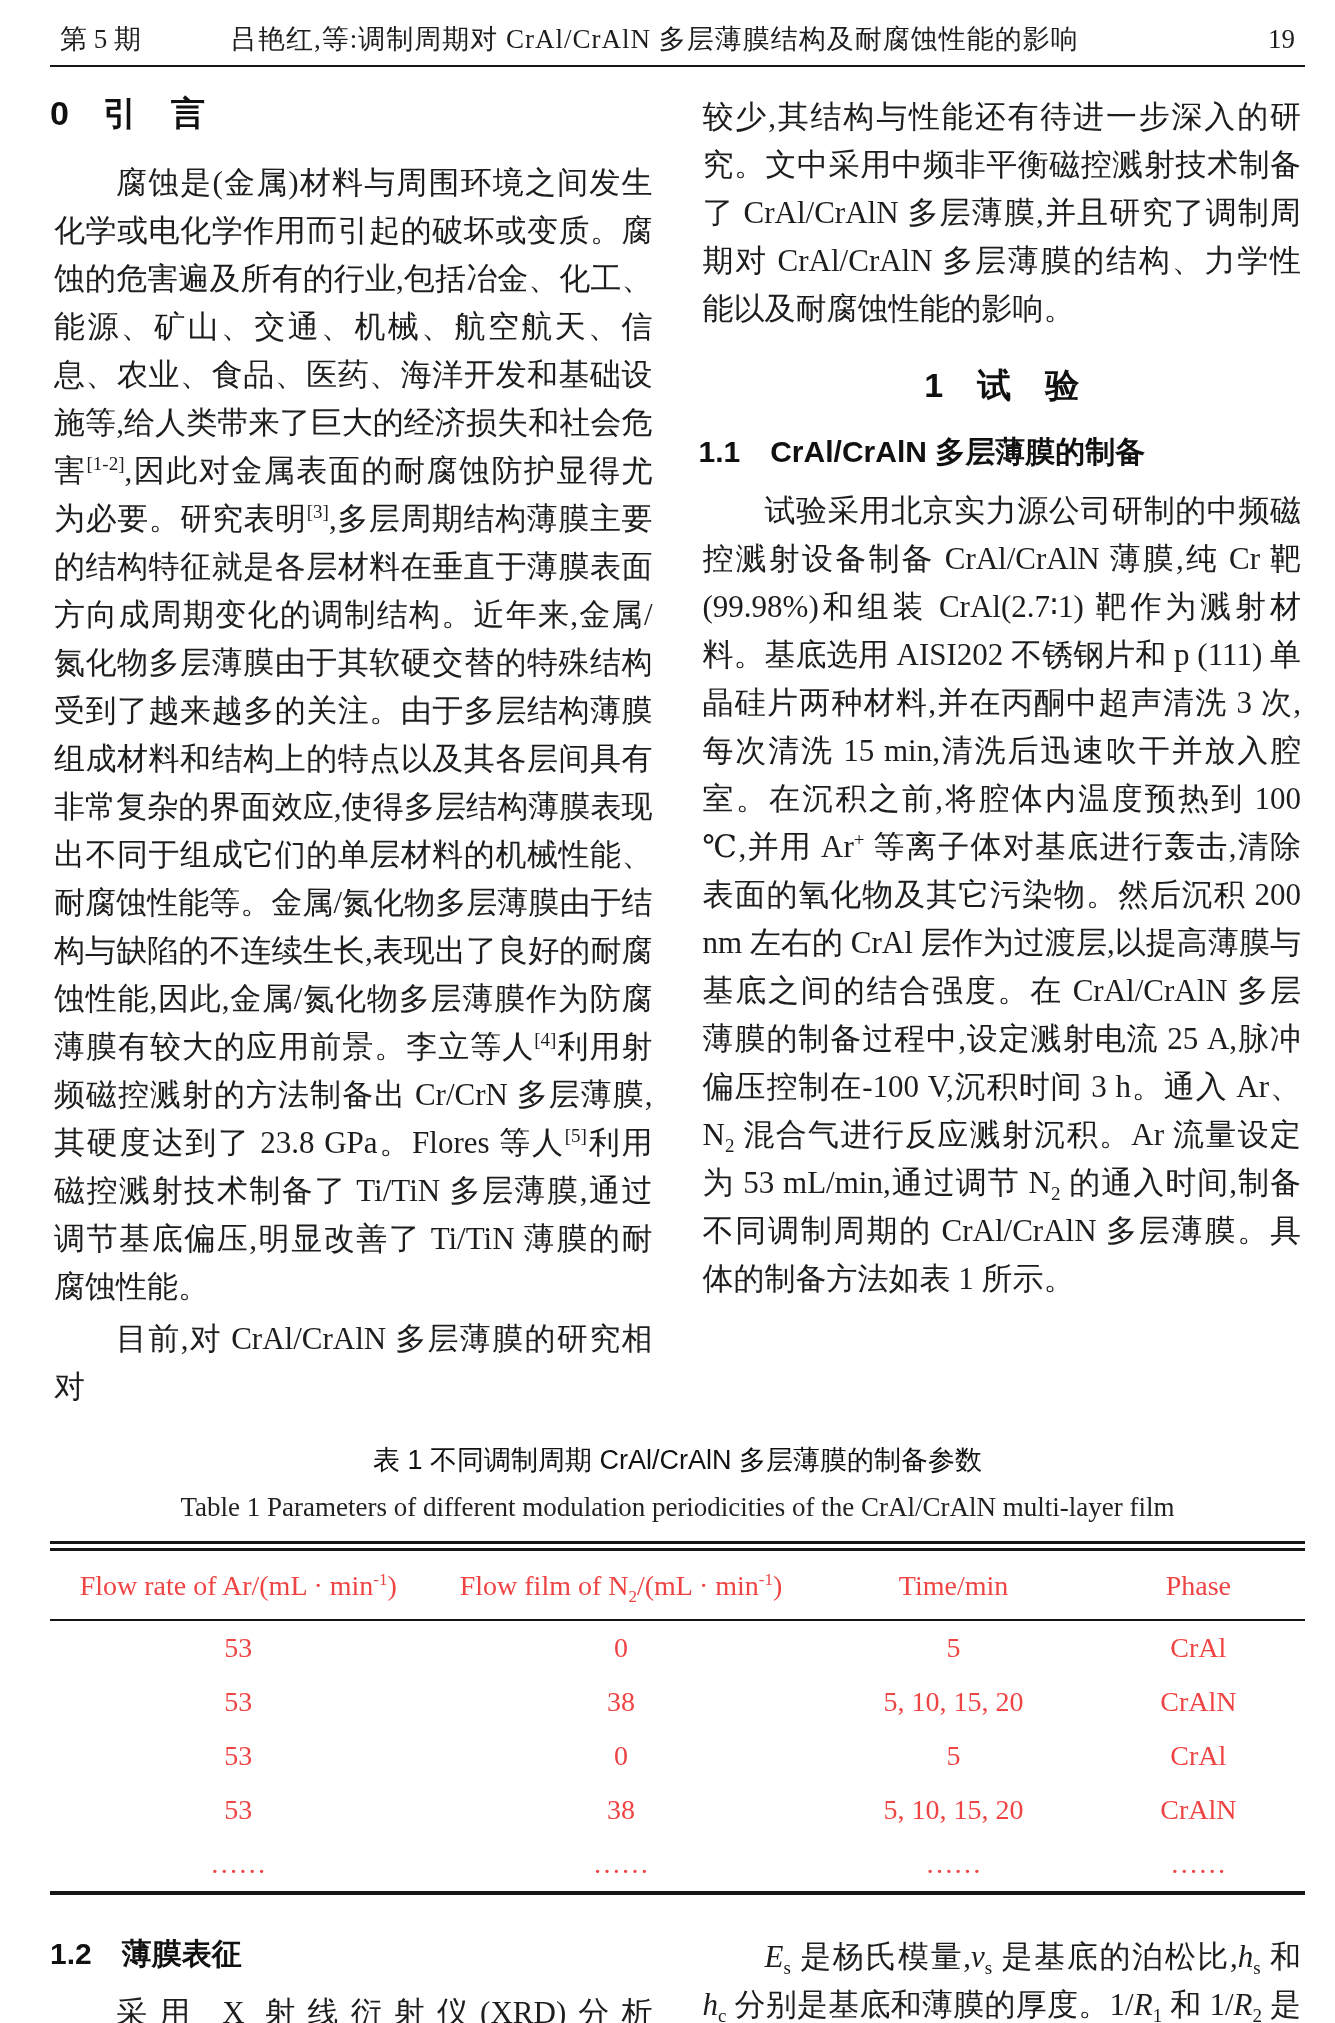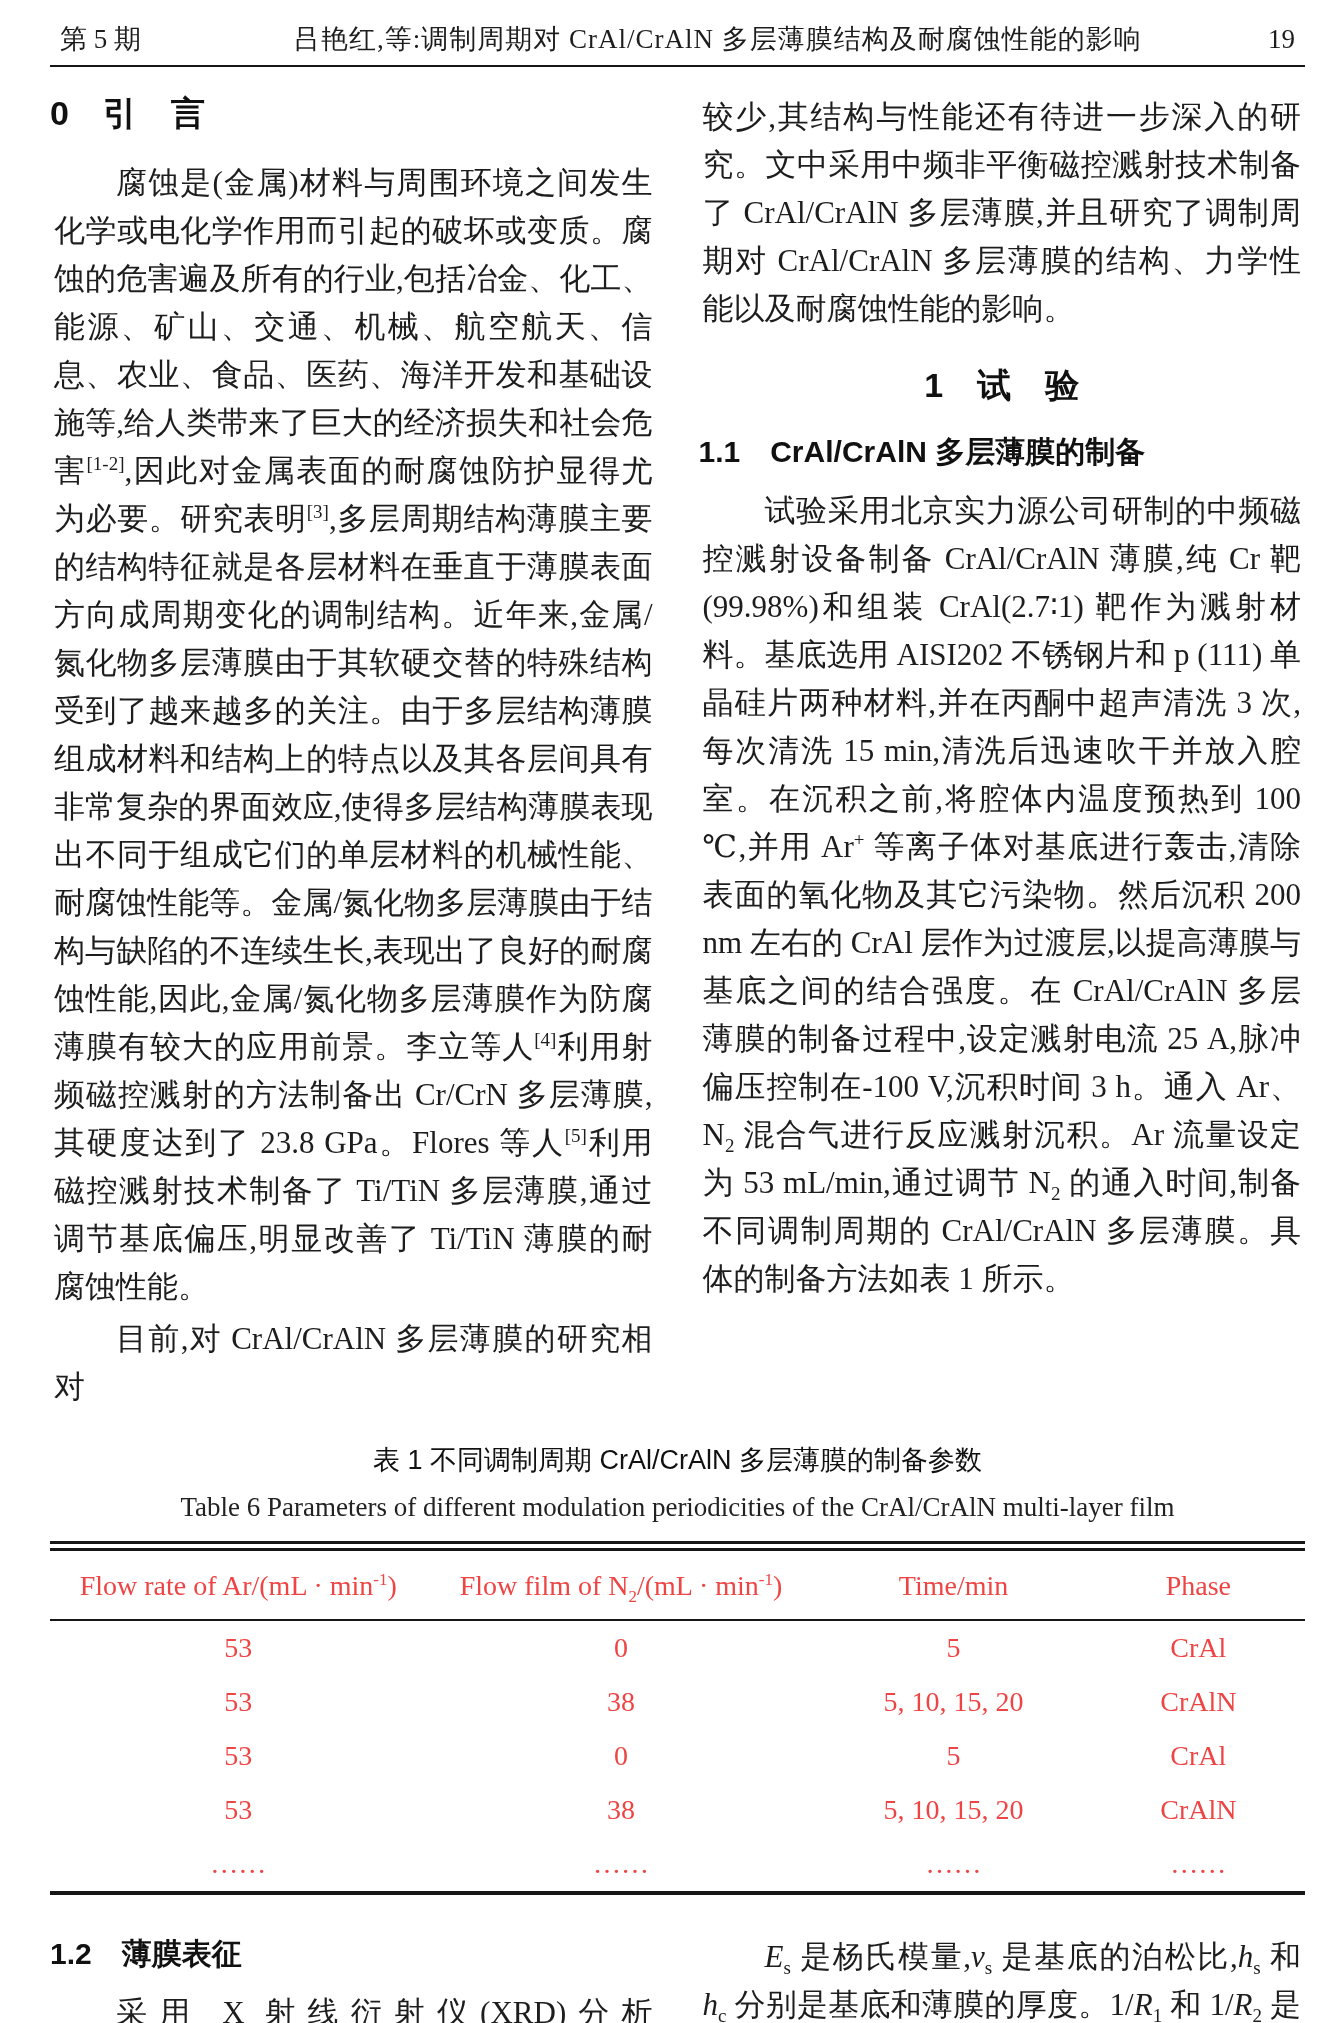--- a/index.html
+++ b/index.html
@@ -10,21 +10,21 @@
     position:relative;
   }
   
   .run-head{
     display:flex;align-items:flex-end;
     font-size:27px;line-height:34px;
     padding:6px 10px 9px 10px;
     border-bottom:2.5px solid #161616;
   }
   .run-issue{width:170px;text-align:left;}
-  .run-title{flex:1;text-align:center;letter-spacing:1px;}
+  .run-title{flex:1;letter-spacing:1px;}
   .run-page{width:90px;text-align:right;}
 
   
   .cols{display:flex;gap:42px;}
   .cols.top{margin-top:22px;}
   .cols.bottom{margin-top:34px;}
   .col{width:613px;}
 
   h2.sec{
     font-family:"Liberation Sans","DejaVu Sans",sans-serif;
@@ -83,21 +83,21 @@
     <div class="col">
       <p class="body" style="text-indent:0;"><span>较少,其结构与性能还有待进一步深入的研究。文中采用中频非平衡磁控溅射技术制备了 CrAl/CrAlN 多层薄膜,并且研究了调制周期对 CrAl/CrAlN 多层薄膜的结构、力学性能以及耐腐蚀性能的影响。</span></p>
       <h2 class="sec" style="margin-top:30px;text-align:center;">1　试　验</h2>
       <h3 class="subsec">1.1　CrAl/CrAlN 多层薄膜的制备</h3>
       <p class="body"><span>试验采用北京实力源公司研制的中频磁控溅射设备制备 CrAl/CrAlN 薄膜,纯 Cr 靶(99.98%)和组装 CrAl(2.7∶1) 靶作为溅射材料。基底选用 AISI202 不锈钢片和 p (111) 单晶硅片两种材料,并在丙酮中超声清洗 3 次,每次清洗 15 min,清洗后迅速吹干并放入腔室。在沉积之前,将腔体内温度预热到 100 ℃,并用 Ar</span><sup>+</sup><span> 等离子体对基底进行轰击,清除表面的氧化物及其它污染物。然后沉积 200 nm 左右的 CrAl 层作为过渡层,以提高薄膜与基底之间的结合强度。在 CrAl/CrAlN 多层薄膜的制备过程中,设定溅射电流 25 A,脉冲偏压控制在-100 V,沉积时间 3 h。通入 Ar、N</span><sub>2</sub><span> 混合气进行反应溅射沉积。Ar 流量设定为 53 mL/min,通过调节 N</span><sub>2</sub><span> 的通入时间,制备不同调制周期的 CrAl/CrAlN 多层薄膜。具体的制备方法如表 1 所示。</span></p>
     </div>
   </div>
 
   <div class="t-block">
     <div class="cap-zh">表 1 不同调制周期 CrAl/CrAlN 多层薄膜的制备参数</div>
-    <div class="cap-en">Table 6 Parameters of different modulation periodicities of the CrAl/CrAlN multi-layer film</div>
+    <div class="cap-en">Table 1 Parameters of different modulation periodicities of the CrAl/CrAlN multi-layer film</div>
     <div class="rule-double"></div>
     <table class="params">
       <colgroup>
         <col style="width:30%">
           <col style="width:31%">
           <col style="width:22%">
           <col style="width:17%">
       </colgroup>
       <thead>
         <tr>

